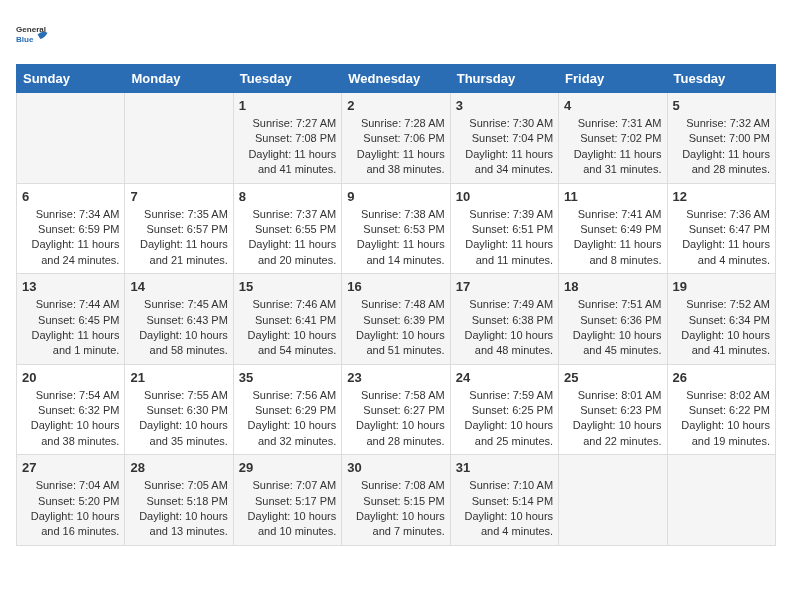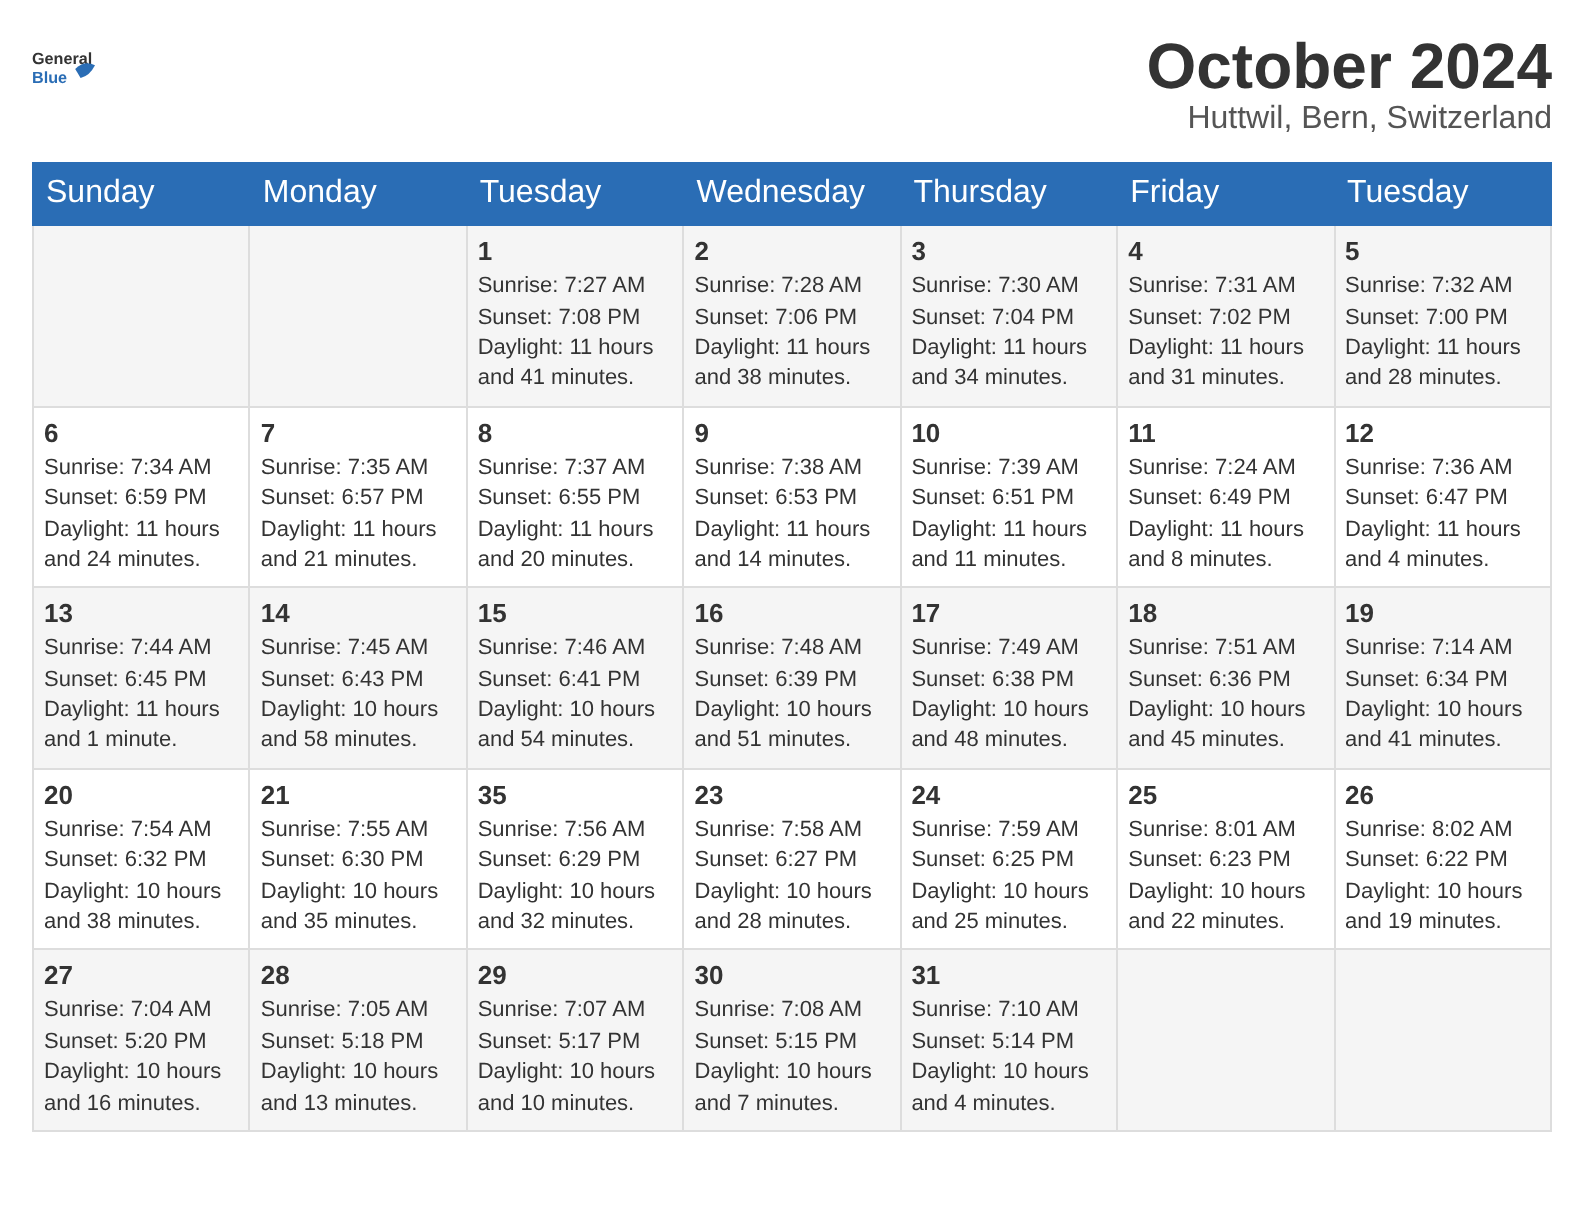--- a/index.html
+++ b/index.html
@@ -38,22 +38,22 @@
     table {
       width: 100%;
       border-collapse: collapse;
       table-layout: fixed;
     }
     thead tr th {
       background-color: #2a6db5;
       color: #fff;
       text-align: left;
       padding: 6px 6px;
-      font-size: 16px;
-      font-weight: normal;
+      font-size: 13px;
+      font-weight: bold;
       border: 1px solid #2a6db5;
     }
     tbody tr {
       vertical-align: top;
     }
     tbody tr:nth-child(odd) {
       background-color: #f5f5f5;
     }
     tbody tr:nth-child(even) {
       background-color: #fff;
@@ -66,40 +66,37 @@
       min-height: 80px;
       height: 90px;
     }
     .day-num {
       font-size: 13px;
       font-weight: bold;
       margin-bottom: 3px;
     }
     .day-detail {
       line-height: 1.4;
+      text-align: right;
     }
     .empty-cell {
       background: #f5f5f5;
     }
   </style>
 </head>
 <body>
 
 <div class="header">
   <div class="logo">
   <svg width="36" height="36" viewBox="0 0 80 50">
     <text x="0" y="20" font-size="18" font-weight="bold" fill="#333" font-family="Arial">General</text>
     <path d="M48 26 Q58 16 70 22 Q64 34 54 36 Z" fill="#2a6db5"></path>
     <text x="0" y="42" font-size="18" font-weight="bold" fill="#2a6db5" font-family="Arial">Blue</text>
   </svg>
 </div>
-  <div class="title-block">
-    <h1>October 2024</h1>
-    <h2>Huttwil, Bern, Switzerland</h2>
-  </div>
 </div>
 
 <table>
   <thead>
     <tr id="header-row">
     <th>Sunday</th>
         <th>Monday</th>
         <th>Tuesday</th>
         <th>Wednesday</th>
         <th>Thursday</th>
@@ -189,21 +186,21 @@
         <div class="day-num">10</div>
         <div class="day-detail">
           <span>Sunrise: 7:39 AM</span><br>
           <span>Sunset: 6:51 PM</span><br>
           <span>Daylight: 11 hours and 11 minutes.</span>
         </div>
       </td>
         <td>
         <div class="day-num">11</div>
         <div class="day-detail">
-          <span>Sunrise: 7:24 AM</span><br>
+          <span>Sunrise: 7:41 AM</span><br>
           <span>Sunset: 6:49 PM</span><br>
           <span>Daylight: 11 hours and 8 minutes.</span>
         </div>
       </td>
         <td>
         <div class="day-num">12</div>
         <div class="day-detail">
           <span>Sunrise: 7:36 AM</span><br>
           <span>Sunset: 6:47 PM</span><br>
           <span>Daylight: 11 hours and 4 minutes.</span>
@@ -255,21 +252,21 @@
         <div class="day-num">18</div>
         <div class="day-detail">
           <span>Sunrise: 7:51 AM</span><br>
           <span>Sunset: 6:36 PM</span><br>
           <span>Daylight: 10 hours and 45 minutes.</span>
         </div>
       </td>
         <td>
         <div class="day-num">19</div>
         <div class="day-detail">
-          <span>Sunrise: 7:14 AM</span><br>
+          <span>Sunrise: 7:52 AM</span><br>
           <span>Sunset: 6:34 PM</span><br>
           <span>Daylight: 10 hours and 41 minutes.</span>
         </div>
       </td>
       </tr>
       <tr>
         <td>
         <div class="day-num">20</div>
         <div class="day-detail">
           <span>Sunrise: 7:54 AM</span><br>

